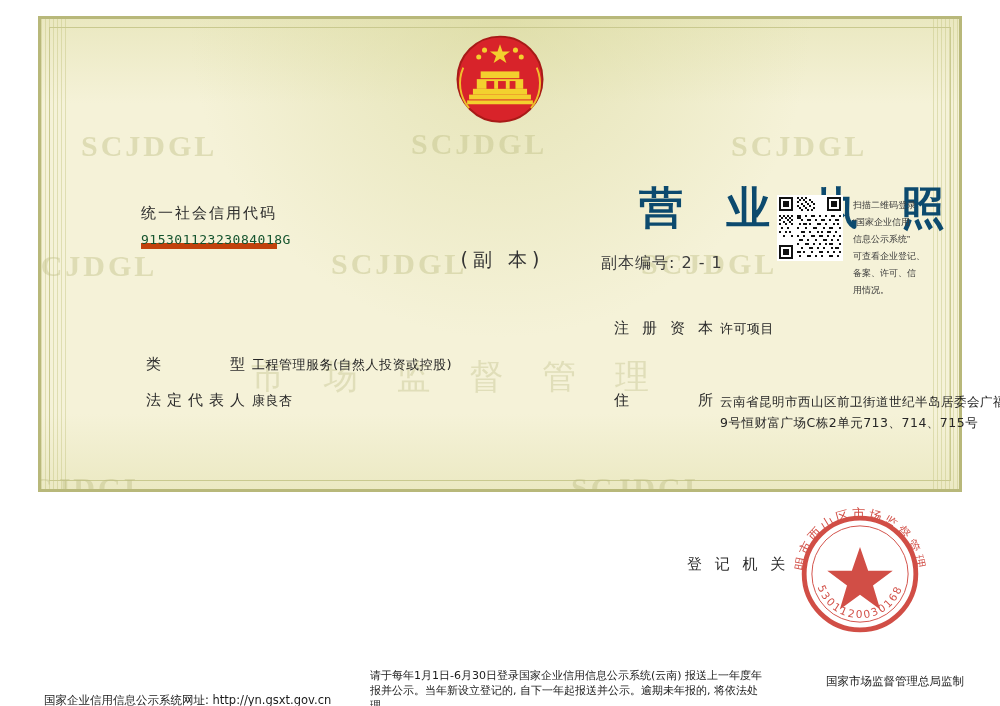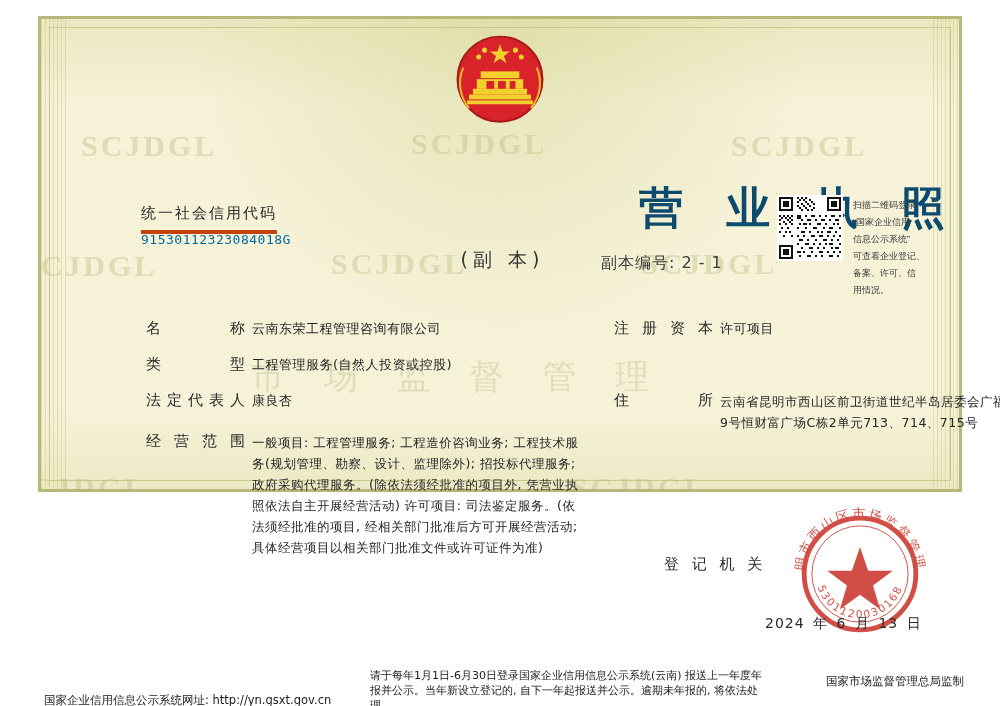--- a/index.html
+++ b/index.html
@@ -140,30 +140,30 @@
 
   
   .credit-label {
     position: absolute;
     left: 100px;
     top: 185px;
     font-size: 15px;
     letter-spacing: 2px;
     color: #2b2b2b;
     font-family: "DejaVu Sans", sans-serif;
-    border-bottom: 4px solid #c2410c;
-    padding-bottom: 7px;
+    border-bottom: 6px solid #c2410c;
+    padding-bottom: 20px;
   }
   .credit-value {
     position: absolute;
     left: 100px;
     top: 213px;
     font-size: 13px;
     letter-spacing: 0.5px;
-    color: #0369a1;
+    color: #14532d;
     font-family: "DejaVu Sans Mono", monospace;
   }
 
   
   .qr {
     position: absolute;
     left: 736px;
     top: 176px;
     width: 66px;
     height: 66px;
@@ -228,21 +228,21 @@
   }
   .addr-text {
     width: 300px;
     font-size: 12.5px;
     line-height: 21px;
   }
 
   
   .reg-auth {
     position: absolute;
-    left: 623px;
+    left: 646px;
     top: 536px;
     font-size: 15px;
     letter-spacing: 4px;
     color: #2b2b2b;
     font-family: "DejaVu Sans", sans-serif;
   }
   .reg-date {
     position: absolute;
     left: 724px;
     top: 596px;
@@ -497,47 +497,35 @@
         </g>
       </svg>
     </div>
     <div class="qr-note" style="white-space: pre-line;">扫描二维码登录
 “国家企业信用
 信息公示系统”
 可查看企业登记、
 备案、许可、信
 用情况。</div>
 
-    <div class="field col-left" id="row-name">
-      <div class="f-inline">
-        <span class="f-label spread4">名　　称</span>
-        <span class="f-value">云南东荣工程管理咨询有限公司</span>
-      </div>
-    </div>
 
     <div class="field col-left" id="row-type">
       <div class="f-inline">
         <span class="f-label spread4">类　　型</span>
         <span class="f-value">工程管理服务(自然人投资或控股)</span>
       </div>
     </div>
 
     <div class="field col-left" id="row-legal">
       <div class="f-inline">
         <span class="f-label spread4">法定代表人</span>
         <span class="f-value">康良杏</span>
       </div>
     </div>
 
-    <div class="field col-left" id="row-scope">
-      <div class="f-inline">
-        <span class="f-label spread4">经营范围</span>
-        <span class="f-value scope-text">一般项目: 工程管理服务; 工程造价咨询业务; 工程技术服务(规划管理、勘察、设计、监理除外); 招投标代理服务; 政府采购代理服务。(除依法须经批准的项目外, 凭营业执照依法自主开展经营活动) 许可项目: 司法鉴定服务。(依法须经批准的项目, 经相关部门批准后方可开展经营活动; 具体经营项目以相关部门批准文件或许可证件为准)</span>
-      </div>
-    </div>
 
     <div class="field col-right" id="row-capital">
       <div class="f-inline">
         <span class="f-label spread4">注册资本</span>
         <span class="f-value">许可项目</span>
       </div>
     </div>
 
 
     <div class="field col-right" id="row-addr">
@@ -560,28 +548,20 @@
         <text font-family="'DejaVu Sans', sans-serif" font-size="13.5" fill="#c8281e" letter-spacing="2.5">
           <textPath href="#sealTop" startOffset="50%" text-anchor="middle">昆明市西山区市场监督管理局</textPath>
         </text>
         <text font-family="'DejaVu Sans', sans-serif" font-size="11" fill="#c8281e" letter-spacing="2">
           <textPath href="#sealBottom" startOffset="50%" text-anchor="middle">5301120030168</textPath>
         </text>
         <polygon points="80,52 88.5,76.5 114,76.5 93.5,92 101,117 80,101.5 59,117 66.5,92 46,76.5 71.5,76.5" fill="#c8281e"></polygon>
       </svg>
     </div>
 
-    <div class="reg-date">
-      <span>2024</span>
-      <span class="num">年</span>
-      <span>6</span>
-      <span class="num">月</span>
-      <span>13</span>
-      <span class="num">日</span>
-    </div>
 
   </div>
 
   <div class="footer">
     <div class="footer-left">国家企业信用信息公示系统网址: http://yn.gsxt.gov.cn</div>
     <div class="footer-mid">请于每年1月1日-6月30日登录国家企业信用信息公示系统(云南) 报送上一年度年报并公示。当年新设立登记的, 自下一年起报送并公示。逾期未年报的, 将依法处理。</div>
     <div class="footer-right">国家市场监督管理总局监制</div>
   </div>
 
 </div>

